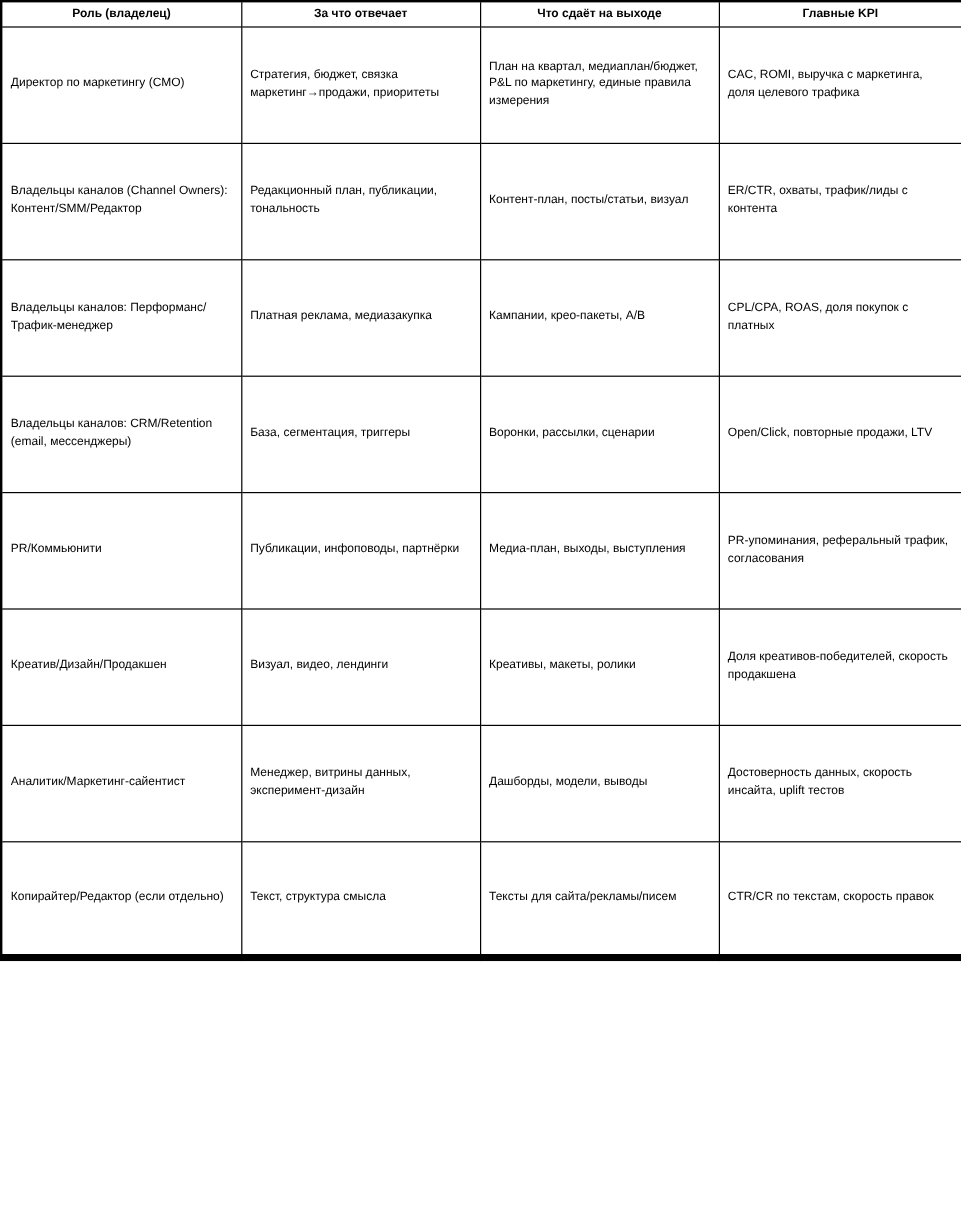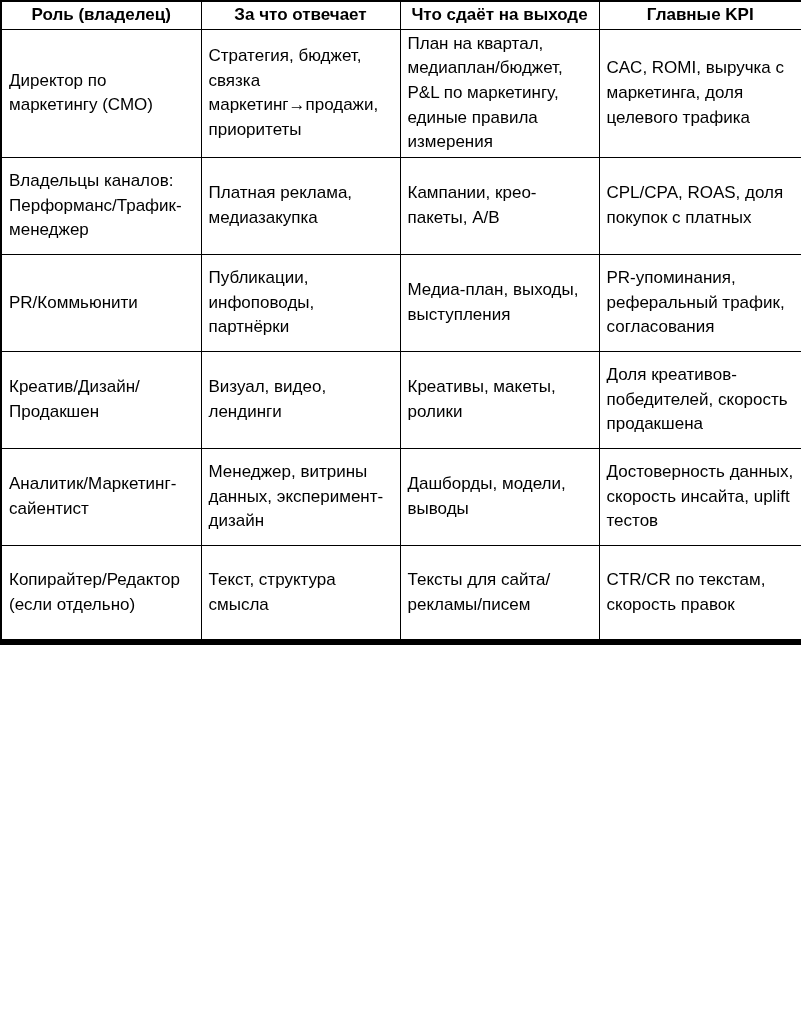--- a/index.html
+++ b/index.html
@@ -17,21 +17,21 @@
       width: 801px;
       border-collapse: collapse;
       table-layout: fixed;
       border: 2px solid #000000;
       border-bottom: 6px solid #000000;
     }
     table.roles-table th,
     table.roles-table td {
       border: 1px solid #000000;
       padding: 2px 7px;
-      font-size: 17px;
+      font-size: 10px;
       line-height: 1.45;
       color: #000000;
       overflow: hidden;
       word-wrap: break-word;
     }
     table.roles-table th {
       font-weight: bold;
       text-align: center;
       vertical-align: middle;
       height: 21px;
@@ -66,24 +66,36 @@
       </tr>
     </thead>
     <tbody id="table-body">
         <tr>
           <td class="role-cell">Директор по маркетингу (СМО)</td>
           <td>Стратегия, бюджет, связка маркетинг→продажи, приоритеты</td>
           <td>План на квартал, медиаплан/бюджет, P&amp;L по маркетингу, единые правила измерения</td>
           <td>CAC, ROMI, выручка с маркетинга, доля целевого трафика</td>
         </tr>
         <tr>
+          <td class="role-cell">Владельцы каналов (Channel Owners): Контент/SMM/Редактор</td>
+          <td>Редакционный план, публикации, тональность</td>
+          <td>Контент-план, посты/статьи, визуал</td>
+          <td>ER/CTR, охваты, трафик/лиды с контента</td>
+        </tr>
+        <tr>
           <td class="role-cell">Владельцы каналов: Перформанс/Трафик-менеджер</td>
           <td>Платная реклама, медиазакупка</td>
           <td>Кампании, крео-пакеты, A/B</td>
           <td>CPL/CPA, ROAS, доля покупок с платных</td>
+        </tr>
+        <tr>
+          <td class="role-cell">Владельцы каналов: CRM/Retention (email, мессенджеры)</td>
+          <td>База, сегментация, триггеры</td>
+          <td>Воронки, рассылки, сценарии</td>
+          <td>Open/Click, повторные продажи, LTV</td>
         </tr>
         <tr>
           <td class="role-cell">PR/Коммьюнити</td>
           <td>Публикации, инфоповоды, партнёрки</td>
           <td>Медиа-план, выходы, выступления</td>
           <td>PR-упоминания, реферальный трафик, согласования</td>
         </tr>
         <tr>
           <td class="role-cell">Креатив/Дизайн/Продакшен</td>
           <td>Визуал, видео, лендинги</td>

